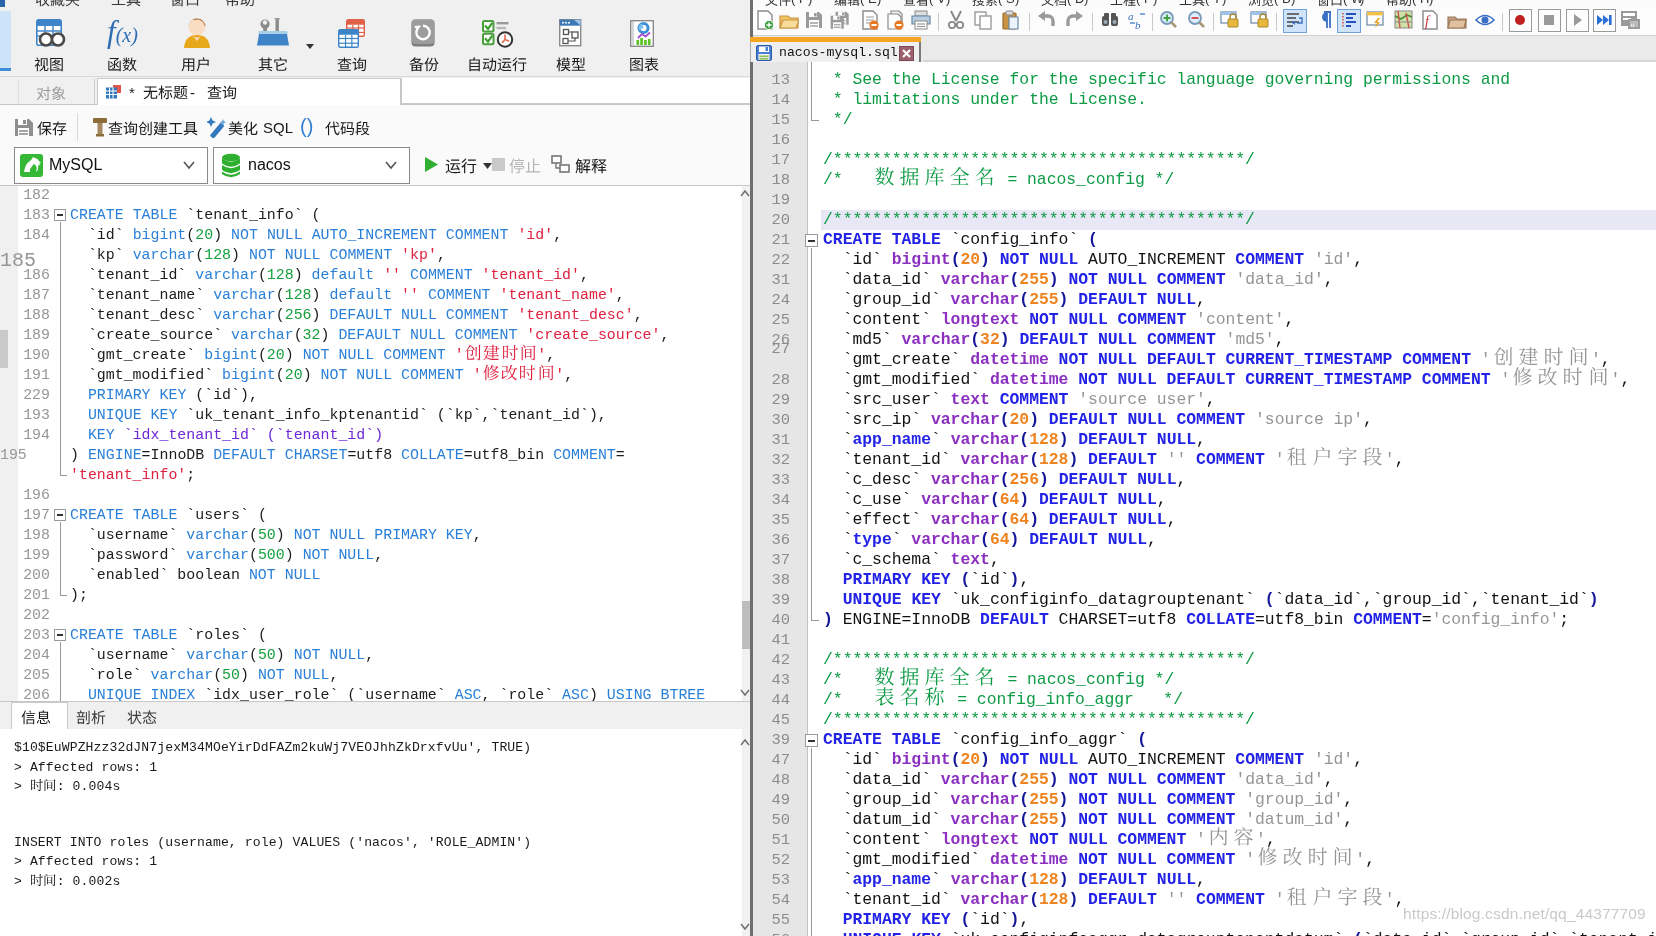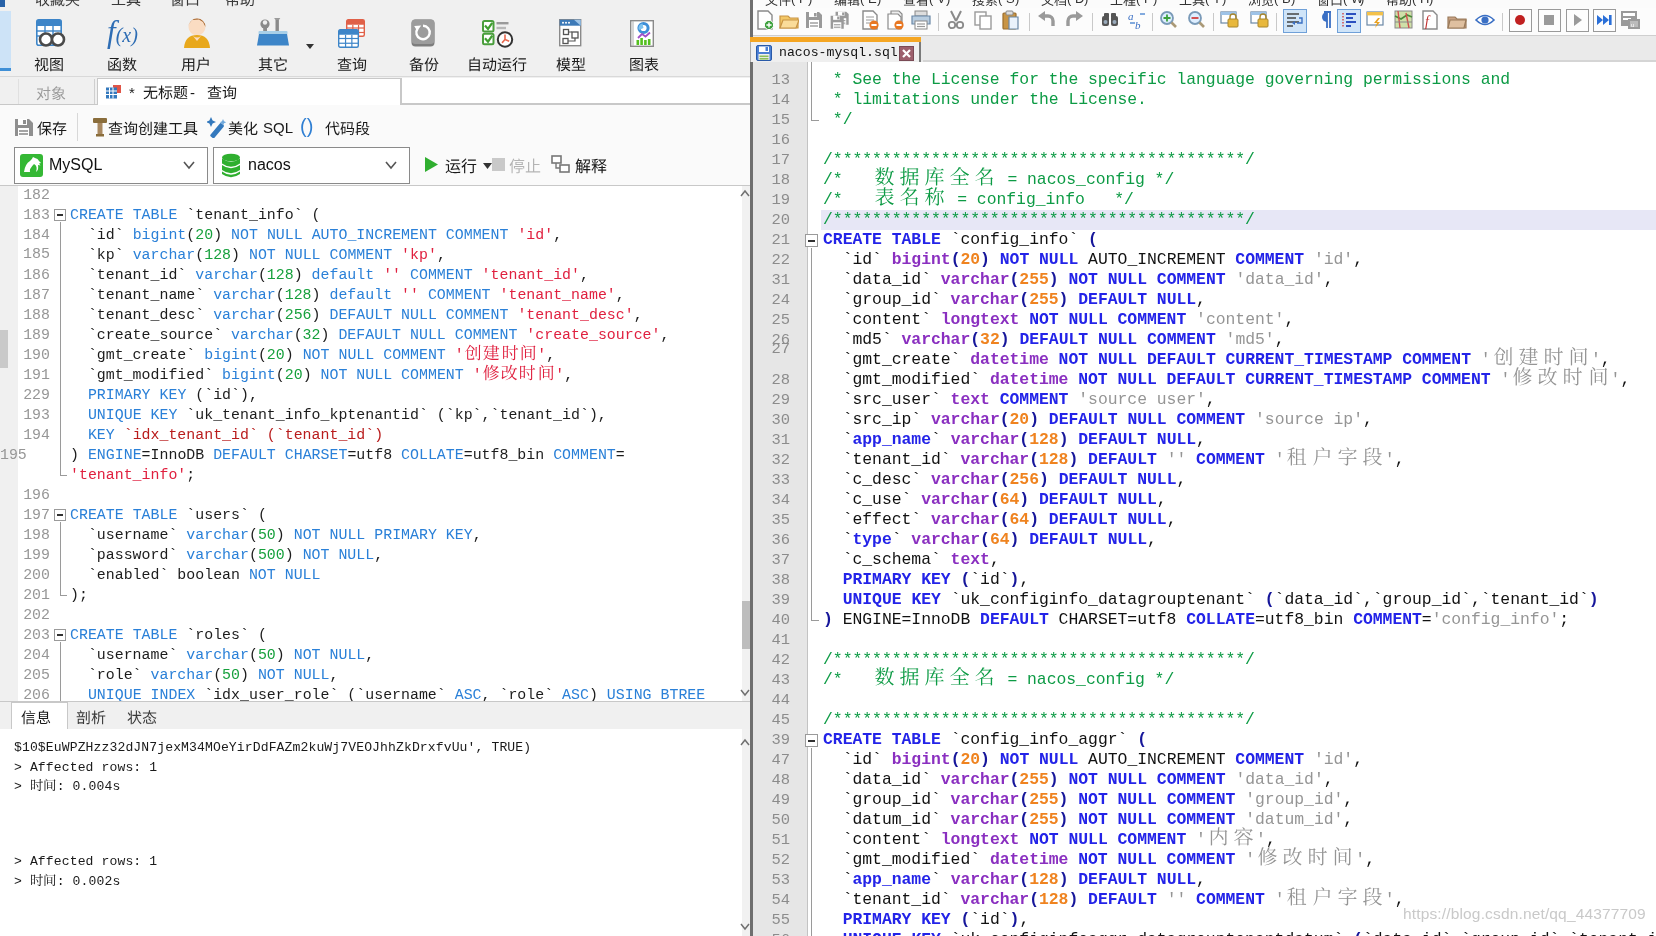--- a/index.html
+++ b/index.html
@@ -354,21 +354,21 @@
       <svg class="ab " style="left:575.0px;top:154.0px" width="36" height="22" viewBox="0 0 36 22" fill="#1a1a1a">
         <use href="#g44" transform="translate(0.00,18.00) scale(0.0160,-0.0160)"></use>
         <use href="#g45" transform="translate(16.00,18.00) scale(0.0160,-0.0160)"></use>
       </svg>
       <div class="ab" style="left:18px;top:186px;width:724px;height:515px;background:#fff;overflow:hidden"></div>
       <div class="ln mono" style="left:0;top:185px;width:50px;text-align:right;font-size:14.9px;color:#969696">182</div>
       <div class="ln mono" style="left:0;top:205px;width:50px;text-align:right;font-size:14.9px;color:#969696">183</div>
       <div class="ln mono" style="left:70px;top:205px;font-size:14.9px;letter-spacing:0.01px"><span style="color:#2a80d8">CREATE</span><span style="color:#1c1c1c">&nbsp;</span><span style="color:#2a80d8">TABLE</span><span style="color:#1c1c1c">&nbsp;`tenant_info`&nbsp;(</span></div>
       <div class="ln mono" style="left:0;top:225px;width:50px;text-align:right;font-size:14.9px;color:#969696">184</div>
       <div class="ln mono" style="left:70px;top:225px;font-size:14.9px;letter-spacing:0.01px"><span style="color:#1c1c1c">&nbsp;&nbsp;`id`&nbsp;</span><span style="color:#2a80d8">bigint</span><span style="color:#1c1c1c">(</span><span style="color:#16a03c">20</span><span style="color:#1c1c1c">)&nbsp;</span><span style="color:#2a80d8">NOT</span><span style="color:#1c1c1c">&nbsp;</span><span style="color:#2a80d8">NULL</span><span style="color:#1c1c1c">&nbsp;</span><span style="color:#2a80d8">AUTO_INCREMENT</span><span style="color:#1c1c1c">&nbsp;</span><span style="color:#2a80d8">COMMENT</span><span style="color:#1c1c1c">&nbsp;</span><span style="color:#e0203f">'id'</span><span style="color:#1c1c1c">,</span></div>
-      <div class="ln mono" style="left:0;top:245px;width:50px;text-align:right;font-size:15px;color:#969696">185</div>
+      <div class="ln mono" style="left:0;top:251px;width:50px;text-align:left;font-size:20px;color:#969696">185</div>
       <div class="ln mono" style="left:70px;top:245px;font-size:14.9px;letter-spacing:0.01px"><span style="color:#1c1c1c">&nbsp;&nbsp;`kp`&nbsp;</span><span style="color:#2a80d8">varchar</span><span style="color:#1c1c1c">(</span><span style="color:#16a03c">128</span><span style="color:#1c1c1c">)&nbsp;</span><span style="color:#2a80d8">NOT</span><span style="color:#1c1c1c">&nbsp;</span><span style="color:#2a80d8">NULL</span><span style="color:#1c1c1c">&nbsp;</span><span style="color:#2a80d8">COMMENT</span><span style="color:#1c1c1c">&nbsp;</span><span style="color:#e0203f">'kp'</span><span style="color:#1c1c1c">,</span></div>
       <div class="ln mono" style="left:0;top:265px;width:50px;text-align:right;font-size:14.9px;color:#969696">186</div>
       <div class="ln mono" style="left:70px;top:265px;font-size:14.9px;letter-spacing:0.01px"><span style="color:#1c1c1c">&nbsp;&nbsp;`tenant_id`&nbsp;</span><span style="color:#2a80d8">varchar</span><span style="color:#1c1c1c">(</span><span style="color:#16a03c">128</span><span style="color:#1c1c1c">)&nbsp;</span><span style="color:#2a80d8">default</span><span style="color:#1c1c1c">&nbsp;</span><span style="color:#e0203f">''</span><span style="color:#1c1c1c">&nbsp;</span><span style="color:#2a80d8">COMMENT</span><span style="color:#1c1c1c">&nbsp;</span><span style="color:#e0203f">'tenant_id'</span><span style="color:#1c1c1c">,</span></div>
       <div class="ln mono" style="left:0;top:285px;width:50px;text-align:right;font-size:14.9px;color:#969696">187</div>
       <div class="ln mono" style="left:70px;top:285px;font-size:14.9px;letter-spacing:0.01px"><span style="color:#1c1c1c">&nbsp;&nbsp;`tenant_name`&nbsp;</span><span style="color:#2a80d8">varchar</span><span style="color:#1c1c1c">(</span><span style="color:#16a03c">128</span><span style="color:#1c1c1c">)&nbsp;</span><span style="color:#2a80d8">default</span><span style="color:#1c1c1c">&nbsp;</span><span style="color:#e0203f">''</span><span style="color:#1c1c1c">&nbsp;</span><span style="color:#2a80d8">COMMENT</span><span style="color:#1c1c1c">&nbsp;</span><span style="color:#e0203f">'tenant_name'</span><span style="color:#1c1c1c">,</span></div>
       <div class="ln mono" style="left:0;top:305px;width:50px;text-align:right;font-size:14.9px;color:#969696">188</div>
       <div class="ln mono" style="left:70px;top:305px;font-size:14.9px;letter-spacing:0.01px"><span style="color:#1c1c1c">&nbsp;&nbsp;`tenant_desc`&nbsp;</span><span style="color:#2a80d8">varchar</span><span style="color:#1c1c1c">(</span><span style="color:#16a03c">256</span><span style="color:#1c1c1c">)&nbsp;</span><span style="color:#2a80d8">DEFAULT</span><span style="color:#1c1c1c">&nbsp;</span><span style="color:#2a80d8">NULL</span><span style="color:#1c1c1c">&nbsp;</span><span style="color:#2a80d8">COMMENT</span><span style="color:#1c1c1c">&nbsp;</span><span style="color:#e0203f">'tenant_desc'</span><span style="color:#1c1c1c">,</span></div>
       <div class="ln mono" style="left:0;top:325px;width:50px;text-align:right;font-size:14.9px;color:#969696">189</div>
       <div class="ln mono" style="left:70px;top:325px;font-size:14.9px;letter-spacing:0.01px"><span style="color:#1c1c1c">&nbsp;&nbsp;`create_source`&nbsp;</span><span style="color:#2a80d8">varchar</span><span style="color:#1c1c1c">(</span><span style="color:#16a03c">32</span><span style="color:#1c1c1c">)&nbsp;</span><span style="color:#2a80d8">DEFAULT</span><span style="color:#1c1c1c">&nbsp;</span><span style="color:#2a80d8">NULL</span><span style="color:#1c1c1c">&nbsp;</span><span style="color:#2a80d8">COMMENT</span><span style="color:#1c1c1c">&nbsp;</span><span style="color:#e0203f">'create_source'</span><span style="color:#1c1c1c">,</span></div>
       <div class="ln mono" style="left:0;top:345px;width:50px;text-align:right;font-size:14.9px;color:#969696">190</div>
@@ -389,21 +389,21 @@
         </svg><svg class="ci" width="18.40" height="4" viewBox="0 11.00 18.40 4">
           <use href="#g48" transform="translate(0.70,15.00) scale(0.0170,-0.0170)" fill="#e0203f"></use>
         </svg><svg class="ci" width="18.40" height="4" viewBox="0 11.00 18.40 4">
           <use href="#g49" transform="translate(0.70,15.00) scale(0.0170,-0.0170)" fill="#e0203f"></use>
         </svg><span style="color:#e0203f">'</span><span style="color:#1c1c1c">,</span></div>
       <div class="ln mono" style="left:0;top:385px;width:50px;text-align:right;font-size:14.9px;color:#969696">229</div>
       <div class="ln mono" style="left:70px;top:385px;font-size:14.9px;letter-spacing:0.01px"><span style="color:#1c1c1c">&nbsp;&nbsp;</span><span style="color:#2a80d8">PRIMARY</span><span style="color:#1c1c1c">&nbsp;</span><span style="color:#2a80d8">KEY</span><span style="color:#1c1c1c">&nbsp;(`id`),</span></div>
       <div class="ln mono" style="left:0;top:405px;width:50px;text-align:right;font-size:14.9px;color:#969696">193</div>
       <div class="ln mono" style="left:70px;top:405px;font-size:14.9px;letter-spacing:0.01px"><span style="color:#1c1c1c">&nbsp;&nbsp;</span><span style="color:#2a80d8">UNIQUE</span><span style="color:#1c1c1c">&nbsp;</span><span style="color:#2a80d8">KEY</span><span style="color:#1c1c1c">&nbsp;`uk_tenant_info_kptenantid`&nbsp;(`kp`,`tenant_id`),</span></div>
       <div class="ln mono" style="left:0;top:425px;width:50px;text-align:right;font-size:14.9px;color:#969696">194</div>
-      <div class="ln mono" style="left:70px;top:425px;font-size:14.9px;letter-spacing:0.01px"><span style="color:#1c1c1c">&nbsp;&nbsp;</span><span style="color:#2a80d8">KEY</span><span style="color:#b91c1c">&nbsp;`idx_tenant_id`&nbsp;(`tenant_id`)</span></div>
+      <div class="ln mono" style="left:70px;top:425px;font-size:14.9px;letter-spacing:0.01px"><span style="color:#1c1c1c">&nbsp;&nbsp;</span><span style="color:#2a80d8">KEY</span><span style="color:#6d28d9">&nbsp;`idx_tenant_id`&nbsp;(`tenant_id`)</span></div>
       <div class="ln mono" style="left:0;top:445px;width:50px;text-align:left;font-size:14.9px;color:#969696">195</div>
       <div class="ln mono" style="left:70px;top:445px;font-size:14.9px;letter-spacing:0.01px"><span style="color:#1c1c1c">)&nbsp;</span><span style="color:#2a80d8">ENGINE</span><span style="color:#1c1c1c">=InnoDB&nbsp;</span><span style="color:#2a80d8">DEFAULT</span><span style="color:#1c1c1c">&nbsp;</span><span style="color:#2a80d8">CHARSET</span><span style="color:#1c1c1c">=utf8&nbsp;</span><span style="color:#2a80d8">COLLATE</span><span style="color:#1c1c1c">=utf8_bin&nbsp;</span><span style="color:#2a80d8">COMMENT</span><span style="color:#1c1c1c">=</span></div>
       <div class="ln mono" style="left:70px;top:465px;font-size:14.9px;letter-spacing:0.01px"><span style="color:#e0203f">'tenant_info'</span><span style="color:#1c1c1c">;</span></div>
       <div class="ln mono" style="left:0;top:485px;width:50px;text-align:right;font-size:14.9px;color:#969696">196</div>
       <div class="ln mono" style="left:0;top:505px;width:50px;text-align:right;font-size:14.9px;color:#969696">197</div>
       <div class="ln mono" style="left:70px;top:505px;font-size:14.9px;letter-spacing:0.01px"><span style="color:#2a80d8">CREATE</span><span style="color:#1c1c1c">&nbsp;</span><span style="color:#2a80d8">TABLE</span><span style="color:#1c1c1c">&nbsp;`users`&nbsp;(</span></div>
       <div class="ln mono" style="left:0;top:525px;width:50px;text-align:right;font-size:14.9px;color:#969696">198</div>
       <div class="ln mono" style="left:70px;top:525px;font-size:14.9px;letter-spacing:0.01px"><span style="color:#1c1c1c">&nbsp;&nbsp;`username`&nbsp;</span><span style="color:#2a80d8">varchar</span><span style="color:#1c1c1c">(</span><span style="color:#16a03c">50</span><span style="color:#1c1c1c">)&nbsp;</span><span style="color:#2a80d8">NOT</span><span style="color:#1c1c1c">&nbsp;</span><span style="color:#2a80d8">NULL</span><span style="color:#1c1c1c">&nbsp;</span><span style="color:#2a80d8">PRIMARY</span><span style="color:#1c1c1c">&nbsp;</span><span style="color:#2a80d8">KEY</span><span style="color:#1c1c1c">,</span></div>
       <div class="ln mono" style="left:0;top:545px;width:50px;text-align:right;font-size:14.9px;color:#969696">199</div>
       <div class="ln mono" style="left:70px;top:545px;font-size:14.9px;letter-spacing:0.01px"><span style="color:#1c1c1c">&nbsp;&nbsp;`password`&nbsp;</span><span style="color:#2a80d8">varchar</span><span style="color:#1c1c1c">(</span><span style="color:#16a03c">500</span><span style="color:#1c1c1c">)&nbsp;</span><span style="color:#2a80d8">NOT</span><span style="color:#1c1c1c">&nbsp;</span><span style="color:#2a80d8">NULL</span><span style="color:#1c1c1c">,</span></div>
@@ -455,20 +455,21 @@
         <use href="#g57" transform="translate(15.00,17.00) scale(0.0150,-0.0150)"></use>
       </svg>
       <div class="ab" style="left:0;top:729px;width:742px;height:207px;background:#fff"></div>
       <div class="ln mono" style="left:14px;top:738px;font-size:13.1px;letter-spacing:0.1px;color:#1a1a1a">$10$EuWPZHzz32dJN7jexM34MOeYirDdFAZm2kuWj7VEOJhhZkDrxfvUu',&nbsp;TRUE)</div>
       <div class="ln mono" style="left:14px;top:758px;font-size:13.1px;letter-spacing:0.1px;color:#1a1a1a">&gt;&nbsp;Affected&nbsp;rows:&nbsp;1</div>
       <div class="ln mono" style="left:14px;top:777px;font-size:13.1px;letter-spacing:0.1px;color:#1a1a1a">&gt;&nbsp;<svg class="ci" width="13.40" height="4" viewBox="0 11.00 13.40 4">
           <use href="#g48" transform="translate(0.00,15.00) scale(0.0134,-0.0134)" fill="#1a1a1a"></use>
         </svg><svg class="ci" width="13.40" height="4" viewBox="0 11.00 13.40 4">
           <use href="#g49" transform="translate(0.00,15.00) scale(0.0134,-0.0134)" fill="#1a1a1a"></use>
         </svg>:&nbsp;0.004s</div>
+      <div class="ln mono" style="left:14px;top:833px;font-size:13.1px;letter-spacing:0.1px;color:#1a1a1a">INSERT&nbsp;INTO&nbsp;roles&nbsp;(username,&nbsp;role)&nbsp;VALUES&nbsp;('nacos',&nbsp;'ROLE_ADMIN')</div>
       <div class="ln mono" style="left:14px;top:852px;font-size:13.1px;letter-spacing:0.1px;color:#1a1a1a">&gt;&nbsp;Affected&nbsp;rows:&nbsp;1</div>
       <div class="ln mono" style="left:14px;top:872px;font-size:13.1px;letter-spacing:0.1px;color:#1a1a1a">&gt;&nbsp;<svg class="ci" width="13.40" height="4" viewBox="0 11.00 13.40 4">
           <use href="#g48" transform="translate(0.00,15.00) scale(0.0134,-0.0134)" fill="#1a1a1a"></use>
         </svg><svg class="ci" width="13.40" height="4" viewBox="0 11.00 13.40 4">
           <use href="#g49" transform="translate(0.00,15.00) scale(0.0134,-0.0134)" fill="#1a1a1a"></use>
         </svg>:&nbsp;0.002s</div>
       <div class="ab" style="left:742px;top:729px;width:8px;height:207px;background:#f1f1f1"></div>
       <svg class="ab" style="left:740px;top:738px" width="10" height="9">
         <path d="M1 7 l4 -5 4 5" stroke="#707070" stroke-width="1.5" fill="none"></path>
       </svg>
@@ -791,27 +792,20 @@
         </svg><svg class="ci" width="25.10" height="4" viewBox="0 12.00 25.10 4">
           <use href="#g70" transform="translate(2.55,16.00) scale(0.0200,-0.0200)" fill="#0d9b45"></use>
         </svg><svg class="ci" width="25.10" height="4" viewBox="0 12.00 25.10 4">
           <use href="#g71" transform="translate(2.55,16.00) scale(0.0200,-0.0200)" fill="#0d9b45"></use>
         </svg><svg class="ci" width="25.10" height="4" viewBox="0 12.00 25.10 4">
           <use href="#g72" transform="translate(2.55,16.00) scale(0.0200,-0.0200)" fill="#0d9b45"></use>
         </svg><svg class="ci" width="25.10" height="4" viewBox="0 12.00 25.10 4">
           <use href="#g73" transform="translate(2.55,16.00) scale(0.0200,-0.0200)" fill="#0d9b45"></use>
         </svg>&nbsp;=&nbsp;nacos_config&nbsp;*/</div>
       <div class="ln mono" style="left:10px;top:190px;width:30px;text-align:right;font-size:15.5px;color:#8c8c8c">19</div>
-      <div class="ln mono" style="left:73px;top:190px;font-size:16.4px;color:#0d9b45;letter-spacing:-0.02px">/*&nbsp;&nbsp;&nbsp;<svg class="ci" width="25.10" height="4" viewBox="0 12.00 25.10 4">
-          <use href="#g74" transform="translate(2.55,16.00) scale(0.0200,-0.0200)" fill="#0d9b45"></use>
-        </svg><svg class="ci" width="25.10" height="4" viewBox="0 12.00 25.10 4">
-          <use href="#g73" transform="translate(2.55,16.00) scale(0.0200,-0.0200)" fill="#0d9b45"></use>
-        </svg><svg class="ci" width="25.10" height="4" viewBox="0 12.00 25.10 4">
-          <use href="#g75" transform="translate(2.55,16.00) scale(0.0200,-0.0200)" fill="#0d9b45"></use>
-        </svg>&nbsp;=&nbsp;config_info&nbsp;&nbsp;&nbsp;*/</div>
       <div class="ln mono" style="left:10px;top:210px;width:30px;text-align:right;font-size:15.5px;color:#8c8c8c">20</div>
       <div class="ln mono" style="left:73px;top:210px;font-size:16.4px;color:#0d9b45;letter-spacing:-0.02px">/******************************************/</div>
       <div class="ln mono" style="left:10px;top:230px;width:30px;text-align:right;font-size:15.5px;color:#8c8c8c">21</div>
       <div class="ln mono" style="left:73px;top:230px;font-size:16.4px;letter-spacing:-0.02px"><span style="color:#2323e8;font-weight:bold">CREATE</span><span style="color:#111">&nbsp;</span><span style="color:#2323e8;font-weight:bold">TABLE</span><span style="color:#111">&nbsp;`config_info`&nbsp;</span><span style="color:#16169a;font-weight:bold">(</span></div>
       <div class="ln mono" style="left:10px;top:250px;width:30px;text-align:right;font-size:15.5px;color:#8c8c8c">22</div>
       <div class="ln mono" style="left:73px;top:250px;font-size:16.4px;letter-spacing:-0.02px"><span style="color:#111">&nbsp;&nbsp;`id`&nbsp;</span><span style="color:#8a2fc0;font-weight:bold">bigint</span><span style="color:#16169a;font-weight:bold">(</span><span style="color:#ef831f;font-weight:bold">20</span><span style="color:#16169a;font-weight:bold">)</span><span style="color:#111">&nbsp;</span><span style="color:#2323e8;font-weight:bold">NOT</span><span style="color:#111">&nbsp;</span><span style="color:#2323e8;font-weight:bold">NULL</span><span style="color:#111">&nbsp;AUTO_INCREMENT&nbsp;</span><span style="color:#2323e8;font-weight:bold">COMMENT</span><span style="color:#111">&nbsp;</span><span style="color:#959595">'id'</span><span style="color:#111">,</span></div>
       <div class="ln mono" style="left:10px;top:270px;width:30px;text-align:right;font-size:15.5px;color:#8c8c8c">31</div>
       <div class="ln mono" style="left:73px;top:270px;font-size:16.4px;letter-spacing:-0.02px"><span style="color:#111">&nbsp;&nbsp;`data_id`&nbsp;</span><span style="color:#8a2fc0;font-weight:bold">varchar</span><span style="color:#16169a;font-weight:bold">(</span><span style="color:#ef831f;font-weight:bold">255</span><span style="color:#16169a;font-weight:bold">)</span><span style="color:#111">&nbsp;</span><span style="color:#2323e8;font-weight:bold">NOT</span><span style="color:#111">&nbsp;</span><span style="color:#2323e8;font-weight:bold">NULL</span><span style="color:#111">&nbsp;</span><span style="color:#2323e8;font-weight:bold">COMMENT</span><span style="color:#111">&nbsp;</span><span style="color:#959595">'data_id'</span><span style="color:#111">,</span></div>
       <div class="ln mono" style="left:10px;top:290px;width:30px;text-align:right;font-size:15.5px;color:#8c8c8c">24</div>
       <div class="ln mono" style="left:73px;top:290px;font-size:16.4px;letter-spacing:-0.02px"><span style="color:#111">&nbsp;&nbsp;`group_id`&nbsp;</span><span style="color:#8a2fc0;font-weight:bold">varchar</span><span style="color:#16169a;font-weight:bold">(</span><span style="color:#ef831f;font-weight:bold">255</span><span style="color:#16169a;font-weight:bold">)</span><span style="color:#111">&nbsp;</span><span style="color:#2323e8;font-weight:bold">DEFAULT</span><span style="color:#111">&nbsp;</span><span style="color:#2323e8;font-weight:bold">NULL</span><span style="color:#111">,</span></div>
@@ -880,20 +874,27 @@
         </svg><svg class="ci" width="25.10" height="4" viewBox="0 12.00 25.10 4">
           <use href="#g70" transform="translate(2.55,16.00) scale(0.0200,-0.0200)" fill="#0d9b45"></use>
         </svg><svg class="ci" width="25.10" height="4" viewBox="0 12.00 25.10 4">
           <use href="#g71" transform="translate(2.55,16.00) scale(0.0200,-0.0200)" fill="#0d9b45"></use>
         </svg><svg class="ci" width="25.10" height="4" viewBox="0 12.00 25.10 4">
           <use href="#g72" transform="translate(2.55,16.00) scale(0.0200,-0.0200)" fill="#0d9b45"></use>
         </svg><svg class="ci" width="25.10" height="4" viewBox="0 12.00 25.10 4">
           <use href="#g73" transform="translate(2.55,16.00) scale(0.0200,-0.0200)" fill="#0d9b45"></use>
         </svg>&nbsp;=&nbsp;nacos_config&nbsp;*/</div>
       <div class="ln mono" style="left:10px;top:690px;width:30px;text-align:right;font-size:15.5px;color:#8c8c8c">44</div>
+      <div class="ln mono" style="left:73px;top:690px;font-size:16.4px;color:#0d9b45;letter-spacing:-0.02px">/*&nbsp;&nbsp;&nbsp;<svg class="ci" width="25.10" height="4" viewBox="0 12.00 25.10 4">
+          <use href="#g74" transform="translate(2.55,16.00) scale(0.0200,-0.0200)" fill="#0d9b45"></use>
+        </svg><svg class="ci" width="25.10" height="4" viewBox="0 12.00 25.10 4">
+          <use href="#g73" transform="translate(2.55,16.00) scale(0.0200,-0.0200)" fill="#0d9b45"></use>
+        </svg><svg class="ci" width="25.10" height="4" viewBox="0 12.00 25.10 4">
+          <use href="#g75" transform="translate(2.55,16.00) scale(0.0200,-0.0200)" fill="#0d9b45"></use>
+        </svg>&nbsp;=&nbsp;config_info_aggr&nbsp;&nbsp;&nbsp;*/</div>
       <div class="ln mono" style="left:10px;top:710px;width:30px;text-align:right;font-size:15.5px;color:#8c8c8c">45</div>
       <div class="ln mono" style="left:73px;top:710px;font-size:16.4px;color:#0d9b45;letter-spacing:-0.02px">/******************************************/</div>
       <div class="ln mono" style="left:10px;top:730px;width:30px;text-align:right;font-size:15.5px;color:#8c8c8c">39</div>
       <div class="ln mono" style="left:73px;top:730px;font-size:16.4px;letter-spacing:-0.02px"><span style="color:#2323e8;font-weight:bold">CREATE</span><span style="color:#111">&nbsp;</span><span style="color:#2323e8;font-weight:bold">TABLE</span><span style="color:#111">&nbsp;`config_info_aggr`&nbsp;</span><span style="color:#16169a;font-weight:bold">(</span></div>
       <div class="ln mono" style="left:10px;top:750px;width:30px;text-align:right;font-size:15.5px;color:#8c8c8c">47</div>
       <div class="ln mono" style="left:73px;top:750px;font-size:16.4px;letter-spacing:-0.02px"><span style="color:#111">&nbsp;&nbsp;`id`&nbsp;</span><span style="color:#8a2fc0;font-weight:bold">bigint</span><span style="color:#16169a;font-weight:bold">(</span><span style="color:#ef831f;font-weight:bold">20</span><span style="color:#16169a;font-weight:bold">)</span><span style="color:#111">&nbsp;</span><span style="color:#2323e8;font-weight:bold">NOT</span><span style="color:#111">&nbsp;</span><span style="color:#2323e8;font-weight:bold">NULL</span><span style="color:#111">&nbsp;AUTO_INCREMENT&nbsp;</span><span style="color:#2323e8;font-weight:bold">COMMENT</span><span style="color:#111">&nbsp;</span><span style="color:#959595">'id'</span><span style="color:#111">,</span></div>
       <div class="ln mono" style="left:10px;top:770px;width:30px;text-align:right;font-size:15.5px;color:#8c8c8c">48</div>
       <div class="ln mono" style="left:73px;top:770px;font-size:16.4px;letter-spacing:-0.02px"><span style="color:#111">&nbsp;&nbsp;`data_id`&nbsp;</span><span style="color:#8a2fc0;font-weight:bold">varchar</span><span style="color:#16169a;font-weight:bold">(</span><span style="color:#ef831f;font-weight:bold">255</span><span style="color:#16169a;font-weight:bold">)</span><span style="color:#111">&nbsp;</span><span style="color:#2323e8;font-weight:bold">NOT</span><span style="color:#111">&nbsp;</span><span style="color:#2323e8;font-weight:bold">NULL</span><span style="color:#111">&nbsp;</span><span style="color:#2323e8;font-weight:bold">COMMENT</span><span style="color:#111">&nbsp;</span><span style="color:#959595">'data_id'</span><span style="color:#111">,</span></div>
       <div class="ln mono" style="left:10px;top:790px;width:30px;text-align:right;font-size:15.5px;color:#8c8c8c">49</div>
       <div class="ln mono" style="left:73px;top:790px;font-size:16.4px;letter-spacing:-0.02px"><span style="color:#111">&nbsp;&nbsp;`group_id`&nbsp;</span><span style="color:#8a2fc0;font-weight:bold">varchar</span><span style="color:#16169a;font-weight:bold">(</span><span style="color:#ef831f;font-weight:bold">255</span><span style="color:#16169a;font-weight:bold">)</span><span style="color:#111">&nbsp;</span><span style="color:#2323e8;font-weight:bold">NOT</span><span style="color:#111">&nbsp;</span><span style="color:#2323e8;font-weight:bold">NULL</span><span style="color:#111">&nbsp;</span><span style="color:#2323e8;font-weight:bold">COMMENT</span><span style="color:#111">&nbsp;</span><span style="color:#959595">'group_id'</span><span style="color:#111">,</span></div>

